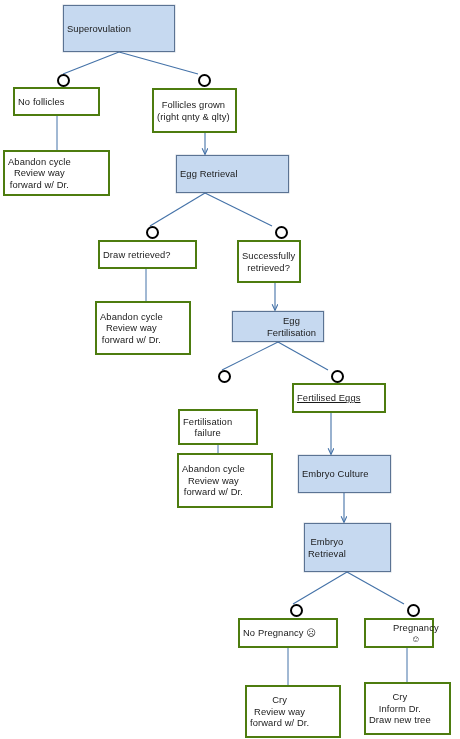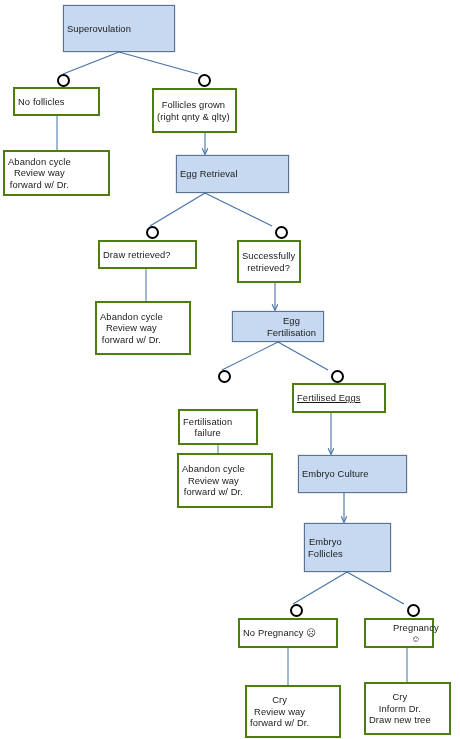--- a/index.html
+++ b/index.html
@@ -101,23 +101,23 @@
       <div class="node plain" style="left: 95px; top: 301px; width: 96px; height: 54px;"><span>Abandon cycle
 Review way
 forward w/ Dr.</span></div>
       <div class="node process" style="left: 232px; top: 311px; width: 92px; height: 31px; padding-left: 30px;"><span>Egg Fertilisation</span></div>
       <div class="node plain" style="left: 178px; top: 383px; width: 80px; height: 36px; margin-top: 26px;"><span>Fertilisation
 failure</span></div>
       <div class="node plain" style="left: 292px; top: 383px; width: 94px; height: 30px; text-decoration: underline;"><span>Fertilised Eggs</span></div>
       <div class="node plain" style="left: 177px; top: 453px; width: 96px; height: 55px;"><span>Abandon cycle
 Review way
 forward w/ Dr.</span></div>
-      <div class="node process" style="left: 298px; top: 455px; width: 109px; height: 38px;"><span>Embryo Culture</span></div>
+      <div class="node process" style="left: 298px; top: 455px; width: 93px; height: 38px;"><span>Embryo Culture</span></div>
       <div class="node process" style="left: 304px; top: 523px; width: 87px; height: 49px;"><span>Embryo
-Follicles</span></div>
+Retrieval</span></div>
       <div class="node plain" style="left: 238px; top: 618px; width: 100px; height: 30px;"><span>No Pregnancy ☹</span></div>
       <div class="node plain" style="left: 364px; top: 618px; width: 70px; height: 30px; padding-left: 27px;"><span>Pregnancy ☺</span></div>
       <div class="node plain" style="left: 245px; top: 685px; width: 96px; height: 53px;"><span>Cry
 Review way
 forward w/ Dr.</span></div>
       <div class="node plain" style="left: 364px; top: 682px; width: 87px; height: 53px;"><span>Cry
 Inform Dr.
 Draw new tree</span></div>
     </div>
   <div id="junction-layer">

